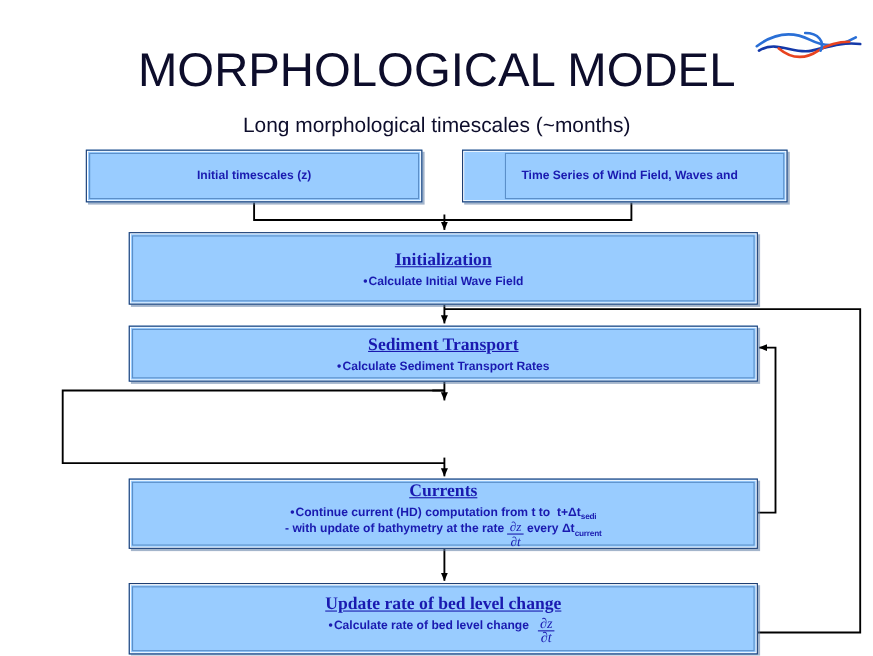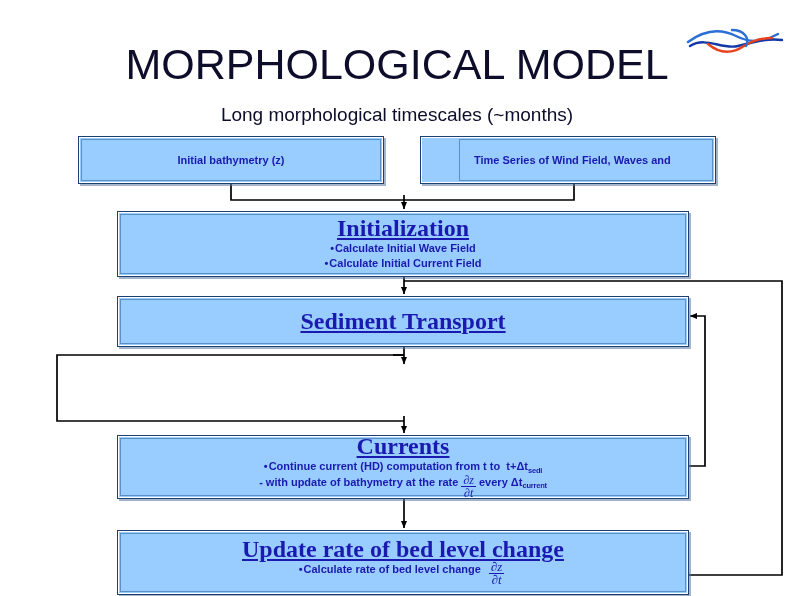--- a/index.html
+++ b/index.html
@@ -57,21 +57,21 @@
   .plainlbl{
     font-family:"Liberation Sans", sans-serif;
     font-size:11px;font-weight:bold;
     color:#1a1ab0;line-height:15px;
     text-align:center;
   }
   .lbl-left{text-align:left;align-self:flex-start;padding-left:14px;}
   .hdr{
     font-family:"Liberation Serif", serif;
     font-weight:bold;
-    font-size:24px;line-height:23px;
+    font-size:16px;line-height:23px;
     color:#1a1ab0;
     text-decoration:underline;
     margin-bottom:1px;
   }
   .bul{
     font-family:"Liberation Sans", sans-serif;
     font-size:11px;font-weight:bold;
     color:#1a1ab0;line-height:15px;
     text-align:center;
     white-space:nowrap;
@@ -138,45 +138,45 @@
       <path d="M688,559 L782,559 L782,265 L404,265"></path>
 
       <path d="M404,405 L57,405 L57,339 L404,339"></path>
 
       <path d="M393,339 L404,339"></path>
     </g>
   </svg>
 
   <div class="nodebox" style="left:78px;top:120px;width:306px;height:48px;">
     <div class="inner">
-      <div class="plainlbl">Initial bathymetry (z)</div>
+      <div class="plainlbl">Initial timescales (z)</div>
     </div>
   </div>
 
   <div class="nodebox" style="left:420px;top:120px;width:296px;height:48px;">
     <div class="inner" style="align-items:flex-start;justify-content:center;margin-left:36px;">
       <div class="plainlbl lbl-left">Time Series of Wind Field, Waves and</div>
     </div>
   </div>
 
   <div class="nodebox" style="left:117px;top:195px;width:572px;height:66px;">
     <div class="inner">
       <div class="hdr">Initialization</div>
       <div class="bul">
         <span class="dot">•</span><span>Calculate Initial Wave Field</span>
       </div>
+    </div>
+  </div>
+
+  <div class="nodebox" style="left:117px;top:280px;width:572px;height:51px;padding-left:22px;">
+    <div class="inner">
+      <div class="hdr">Sediment Transport</div>
       <div class="bul">
-        <span class="dot">•</span><span>Calculate Initial Current Field</span>
-      </div>
-    </div>
-  </div>
-
-  <div class="nodebox" style="left:117px;top:280px;width:572px;height:51px;padding-left:22px;">
-    <div class="inner">
-      <div class="hdr">Sediment Transport</div>
+        <span class="dot">•</span><span>Calculate Sediment Transport Rates</span>
+      </div>
     </div>
   </div>
 
 
   <div class="nodebox" style="left:117px;top:419px;width:572px;height:64px;">
     <div class="inner">
       <div class="hdr">Currents</div>
       <div class="bul">
         <span class="dot">•</span><span>Continue current (HD) computation from t to</span>&nbsp;&nbsp;<span>t+Δt</span><sub>sedi</sub>
       </div>

